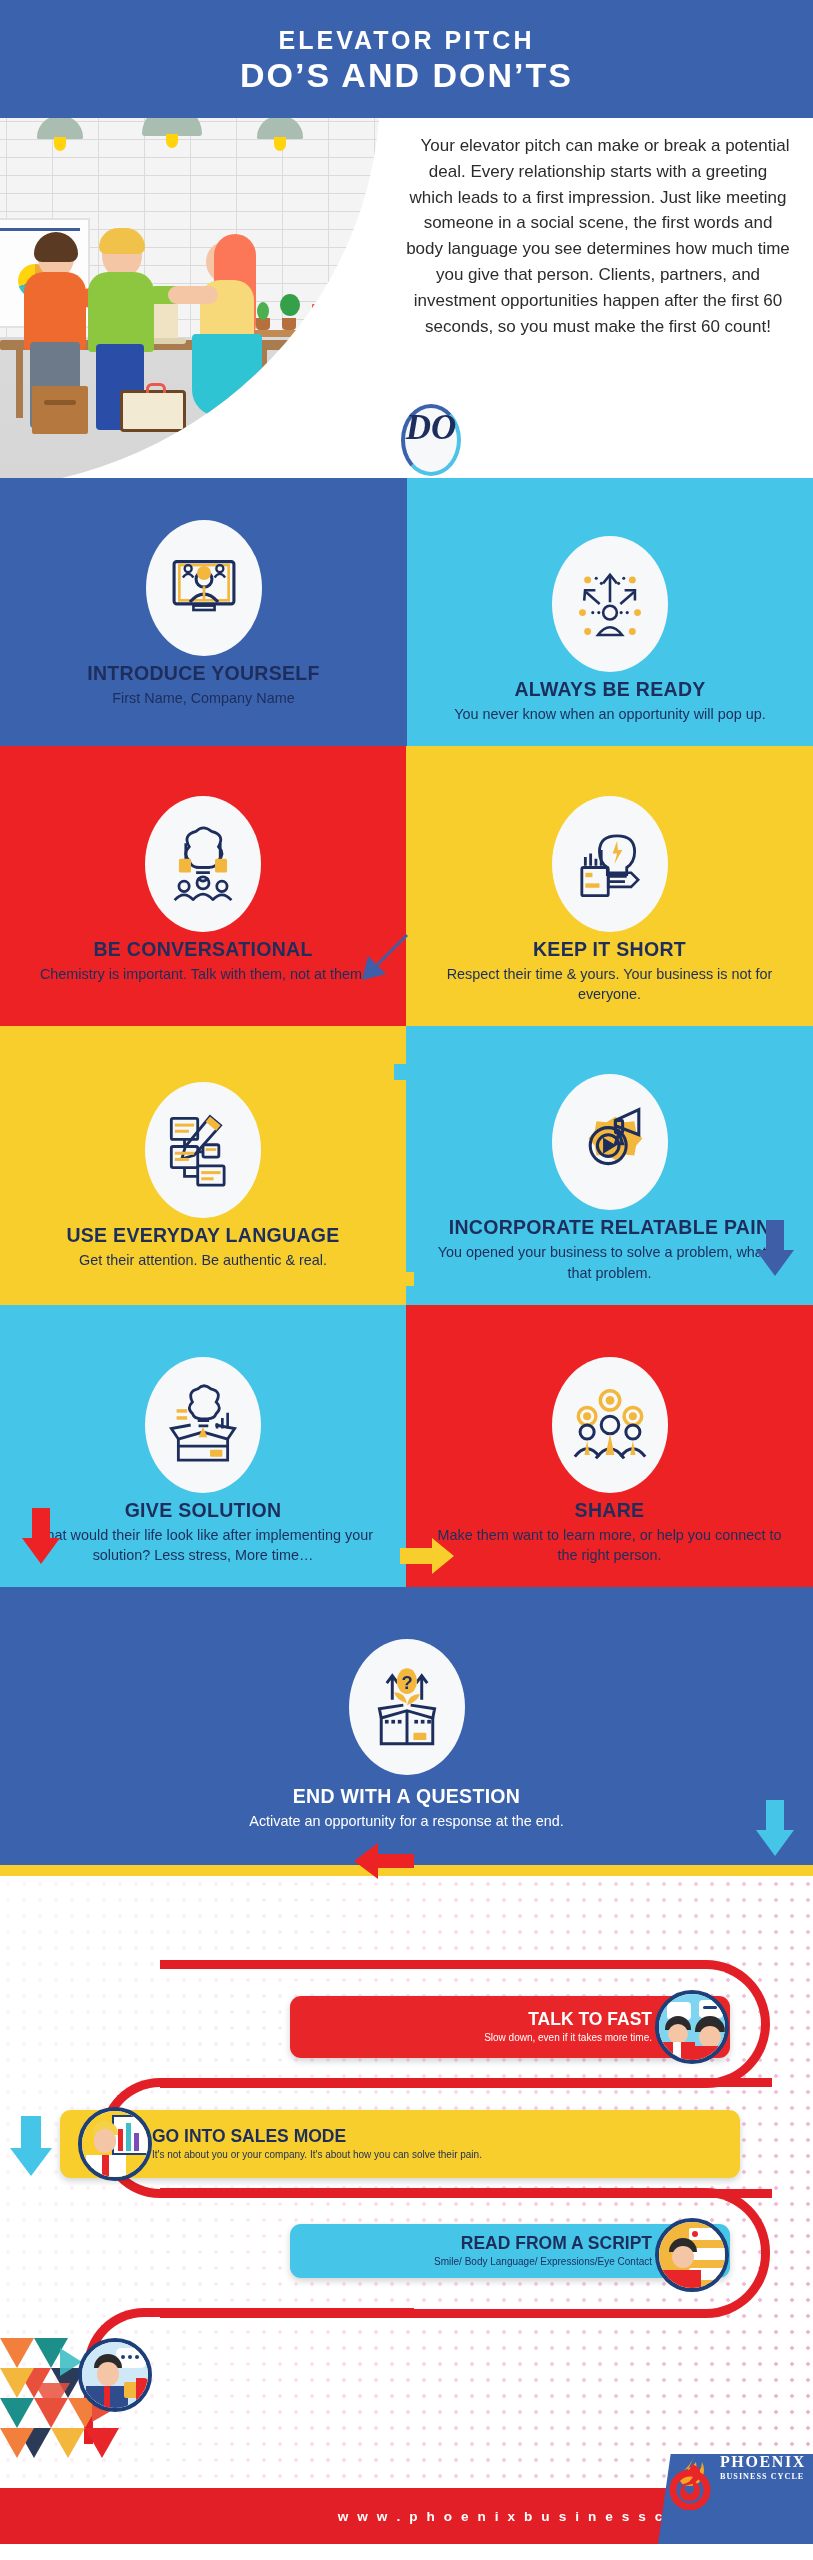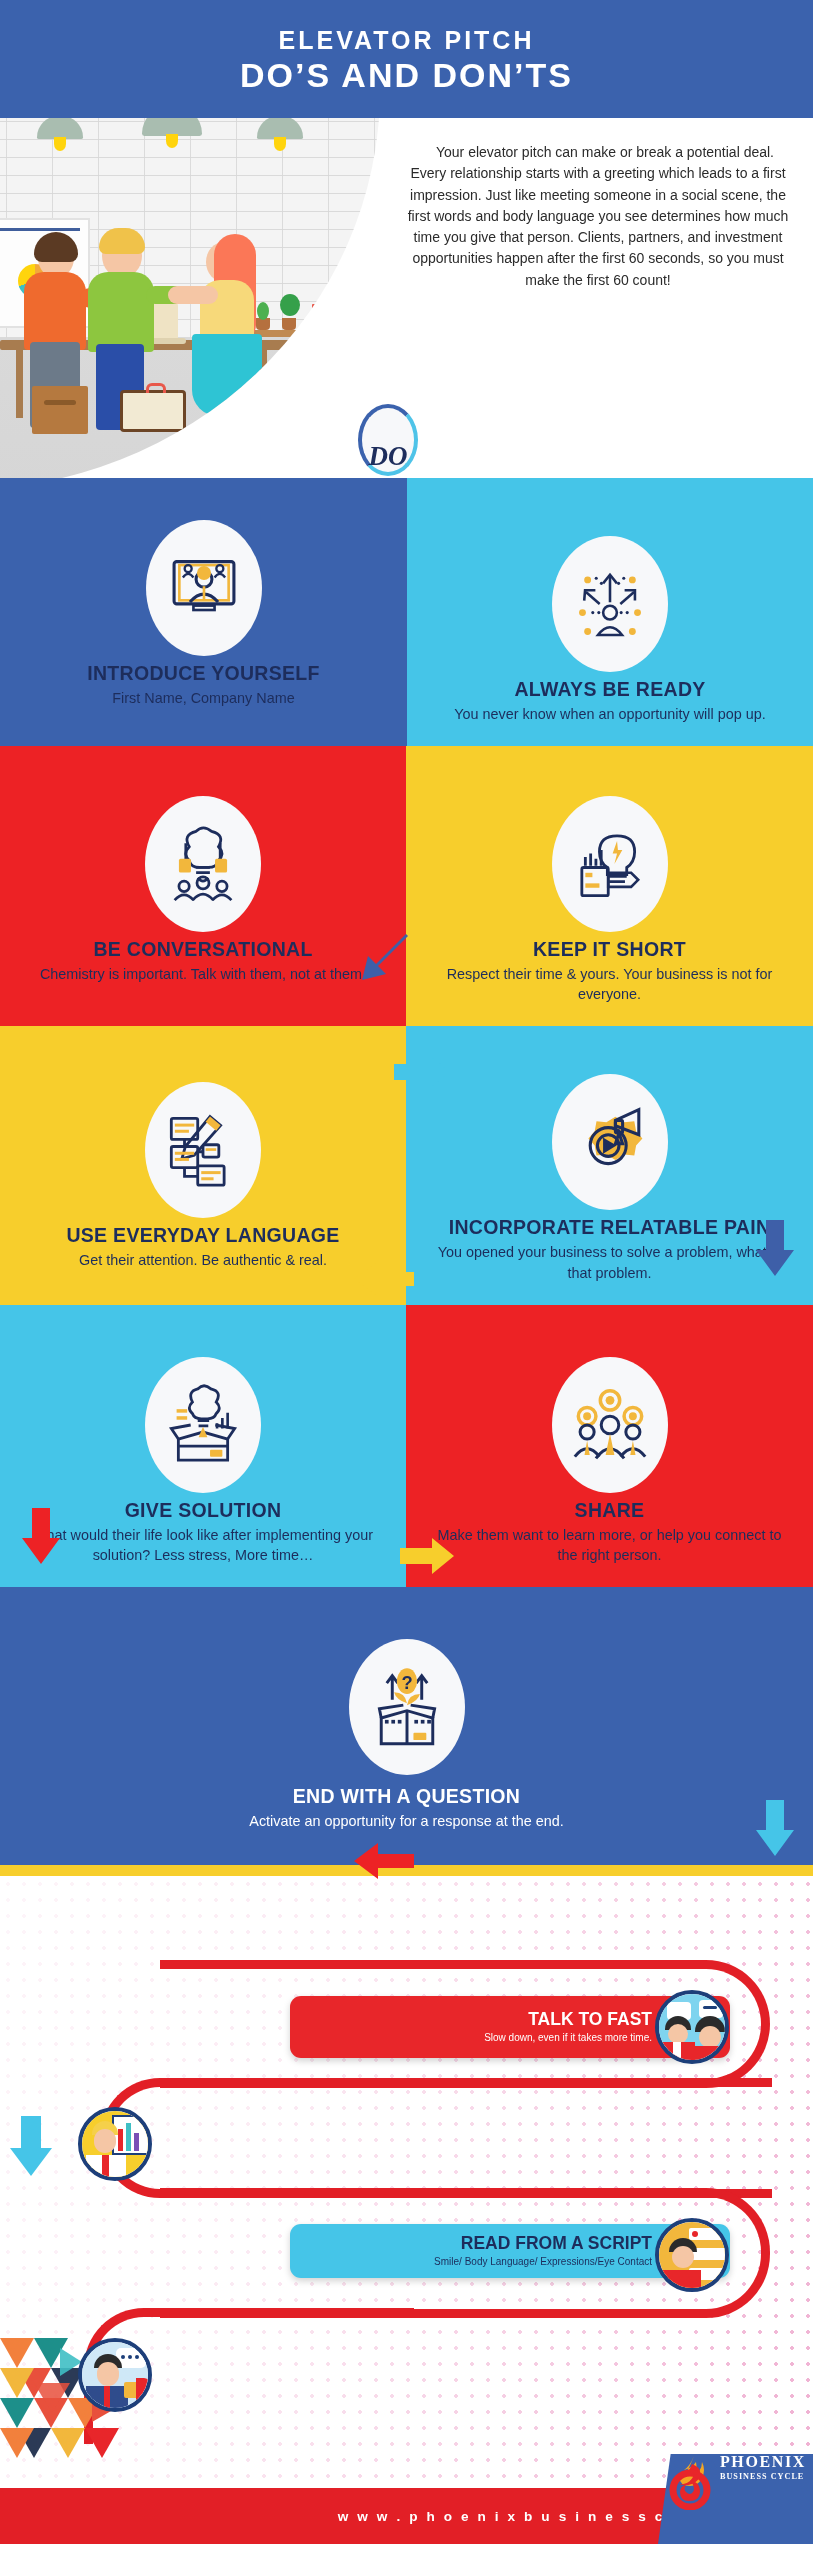--- a/index.html
+++ b/index.html
@@ -73,37 +73,37 @@
 
   .laptop { position:absolute; left:160px; top:210px; width:58px; height:40px; background:#efe3c4; border-radius:6px 6px 2px 2px; }
   .laptop-base { position:absolute; left:152px; top:248px; width:74px; height:6px; background:#dfd2b0; border-radius:3px; }
 
   .floorbox { position:absolute; left:72px; top:296px; width:56px; height:48px; background:#b5793f; border-radius:2px; }
   .floorbox .slot { position:absolute; left:12px; top:14px; width:32px; height:5px; background:#8a5a2a; border-radius:3px; }
   .briefcase { position:absolute; left:160px; top:300px; width:66px; height:42px; background:#f2ead3; border:3px solid #6c4526; border-radius:4px; }
   .briefcase .handle { position:absolute; left:23px; top:-10px; width:20px; height:10px; border:3px solid #e8584b; border-bottom:none; border-radius:6px 6px 0 0; }
 
   .intro-text {
-    position:absolute; right:0; top:10px; width:420px;
+    position:absolute; right:0; top:1px; width:420px;
     padding:14px 22px 14px 12px;
-    font-size:14px; line-height:1.52; color:#2b2b2b; text-align:center;
+    font-size:17px; line-height:1.52; color:#2b2b2b; text-align:center;
   }
   .intro-text p { text-indent:14px; }
 
   
   .do-badge {
-    position:absolute; left:358px; top:404px; width:60px; height:72px;
+    position:absolute; left:401px; top:404px; width:60px; height:72px;
     border-radius:50%;
     background:#f7f8fa;
     border:4px solid;
     border-color:#3b62ad #4ec3e8 #4ec3e8 #3b62ad;
-    display:flex; align-items:flex-end; justify-content:center;
+    display:flex; align-items:flex-start; justify-content:center;
     z-index:30;
     font-family:"Liberation Serif", serif;
-    font-style:italic; font-weight:bold; font-size:27px; color:#1d2d5c;
+    font-style:italic; font-weight:bold; font-size:35px; color:#1d2d5c;
   }
 
   
   .grid { position:relative; }
   .row { display:flex; width:813px; }
   .cell { position:relative; width:406.5px; padding:0 26px 22px; overflow:visible; }
   .cell.left  { width:406px; }
   .cell.right { width:407px; }
 
   .icon-circle {
@@ -610,20 +610,24 @@
       <div style="position:absolute; left:44px; top:12px; width:14px; height:3px; background:#1d3f7a; border-radius:2px;"></div>
       <div style="position:absolute; left:6px; top:22px; width:26px; height:14px; background:#2b2b2b; border-radius:13px 13px 0 0;"></div>
       <div style="position:absolute; left:9px; top:30px; width:20px; height:20px; background:#f5c6a5; border-radius:50%;"></div>
       <div style="position:absolute; left:2px; top:48px; width:34px; height:26px; background:#e8262a;"></div>
       <div style="position:absolute; left:14px; top:48px; width:8px; height:20px; background:#fff;"></div>
       <div style="position:absolute; left:36px; top:22px; width:30px; height:16px; background:#2b2b2b; border-radius:15px 15px 0 0;"></div>
       <div style="position:absolute; left:40px; top:32px; width:22px; height:22px; background:#f5c6a5; border-radius:50%;"></div>
       <div style="position:absolute; left:32px; top:52px; width:40px; height:22px; background:#e8262a;"></div>
     </div>
 
+    <div class="dcard pad-l" style="left:60px; top:234px; width:680px; height:68px; background:#f7ce2c;">
+      <div class="d-ttl txt-navy">GO INTO SALES MODE</div>
+      <div class="d-sub txt-navy">It's not about you or your company. It's about how you can solve their pain.</div>
+    </div>
     <div class="avatar" style="left:78px; top:231px;">
       <div class="av-bg" style="background:#f7ce2c;"></div>
       <div style="position:absolute; left:30px; top:4px; width:38px; height:40px; background:#fff; border:2px solid #1d3f7a;"></div>
       <div style="position:absolute; left:36px; top:18px; width:5px; height:22px; background:#e8262a;"></div>
       <div style="position:absolute; left:44px; top:12px; width:5px; height:28px; background:#3fbfc4;"></div>
       <div style="position:absolute; left:52px; top:22px; width:5px; height:18px; background:#7a4fb5;"></div>
       <div style="position:absolute; left:10px; top:10px; width:26px; height:14px; background:#f5d04a; border-radius:13px 13px 0 0;"></div>
       <div style="position:absolute; left:12px; top:18px; width:22px; height:24px; background:#f5c6a5; border-radius:11px;"></div>
       <div style="position:absolute; left:4px; top:44px; width:40px; height:30px; background:#ffffff;"></div>
       <div style="position:absolute; left:20px; top:44px; width:7px; height:22px; background:#e8262a;"></div>

